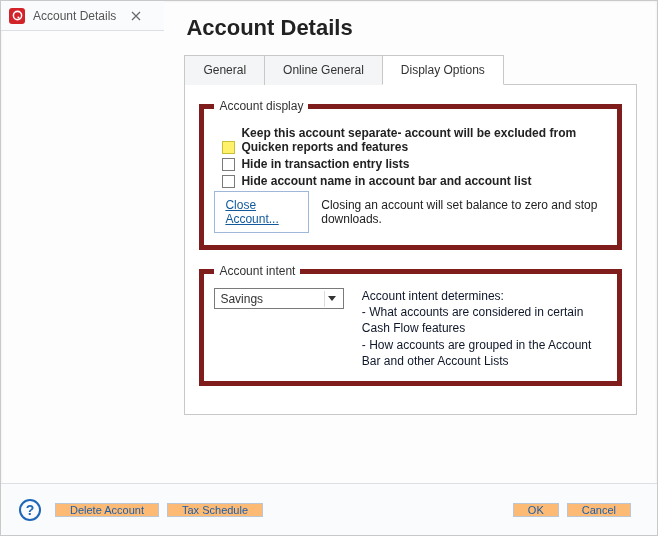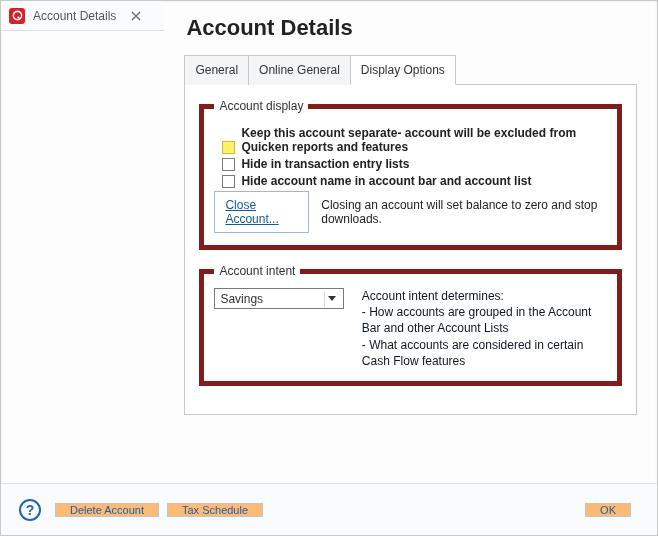--- a/index.html
+++ b/index.html
@@ -6,21 +6,21 @@
   html, body { margin:0; padding:0; font-family: "Segoe UI", Tahoma, Arial, sans-serif; font-size:12px; color:#333; background:#eceef0; }
   .window { width:658px; height:536px; background:#fdfdfe; border:1px solid #c9c9c9; position:relative; display:flex; flex-direction:row; box-shadow:0 0 3px rgba(0,0,0,0.08) inset;}
   .titlebar { height:30px; display:flex; align-items:center; padding:0 8px; border-bottom:1px solid #dcdfe3; background:#fafbfc;}
   .app-icon { width:16px; height:16px; background:#d2232a; border-radius:3px; display:flex; align-items:center; justify-content:center; margin-right:8px;}
   .app-icon svg { width:11px; height:11px; }
   .titlebar-title { color:#555; font-size:12px; flex:1;}
   .titlebar-close { width:40px; height:28px; display:flex; align-items:center; justify-content:center; color:#666; cursor:default;}
   .body { padding:12px 20px 12px 20px; flex:1; display:flex; flex-direction:column;}
   .page-title { font-size:22px; font-weight:600; color:#222; margin:2px 0 14px 2px;}
   .tabs { display:flex; position:relative; z-index:2; }
-  .tab { padding:7px 10px; border:1px solid #c8c8c8; border-bottom:none; margin-right:-1px; background:#f4f5f7; color:#333; cursor:default;}
+  .tab { padding:7px 18px; border:1px solid #c8c8c8; border-bottom:none; margin-right:-1px; background:#f4f5f7; color:#333; cursor:default;}
   .tab.active { background:#fff; border-bottom:1px solid #fff; position:relative; font-weight:400;}
   .tabpanel { border:1px solid #c8c8c8; background:#fff; margin-top:-1px; padding:14px 14px 14px 14px; flex:0 0 auto;}
   fieldset { border:5px solid #7f1d1d; margin:0 0 14px 0; padding:10px 10px 12px 10px;}
   fieldset legend { padding:0 5px; color:#333; font-size:12px;}
   .chk-row { display:flex; align-items:flex-end; margin:3px 8px;font-weight:bold;}
   .chk { width:13px; height:13px; border:1px solid #7a7a7a; background:#fff; margin-right:6px; flex:0 0 auto; margin-top:1px;}
   .chk.highlight { background:#fff26a; border-color:#c9bf38;}
   .chk-label { color:#222;}
   .close-acct-row { display:flex; align-items:center; }
   .lbtn { border:1px solid #9db8d9; background:#fff; color:#125a9c; padding:6px 10px; font-size:12px; cursor:default; text-decoration:underline;}
@@ -95,30 +95,31 @@
           <div class="dropdown">
             <span>Savings</span>
             <span class="caret">
               <svg width="8" height="6" viewBox="0 0 8 6">
                   <path d="M0 0 L8 0 L4 5 Z" fill="#333"></path>
                 </svg>
             </span>
           </div>
           <div class="intent-desc">
             <div>Account intent determines:</div>
+            <div>- What accounts are considered in certain Cash Flow features</div>
             <div>- How accounts are grouped in the Account Bar and other Account Lists</div>
-            <div>- What accounts are considered in certain Cash Flow features</div>
           </div>
         </div>
       </fieldset>
 
     </div>
   </div>
 
   <div class="footer">
     <div class="help-icon">?</div>
     <div class="fbtn">Delete Account</div>
     <div class="fbtn">Tax Schedule</div>
     <div class="footer-spacer"></div>
     <div class="fbtn default">OK</div>
+    <div class="fbtn">Cancel</div>
   </div>
 
 </div>
 
 </body></html>

